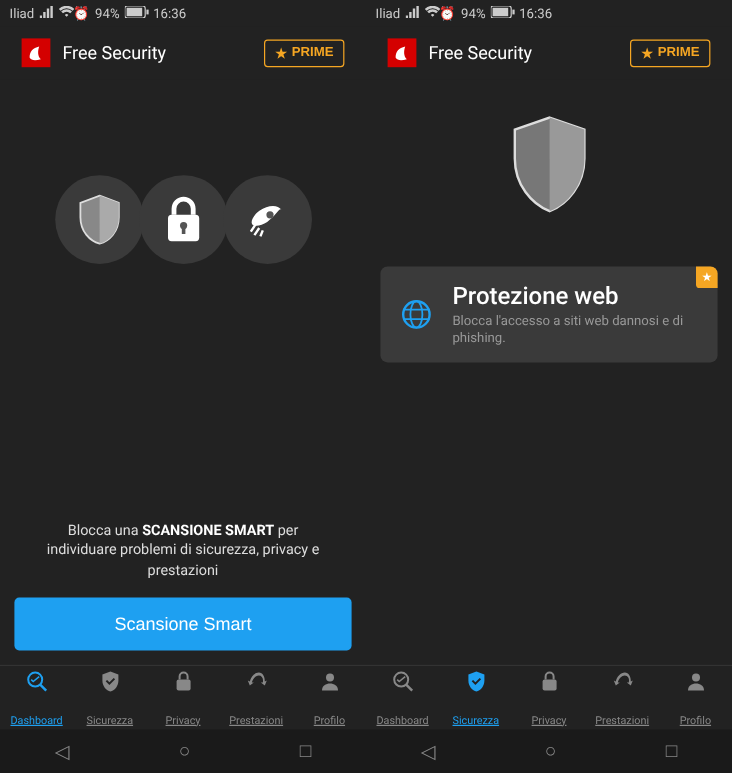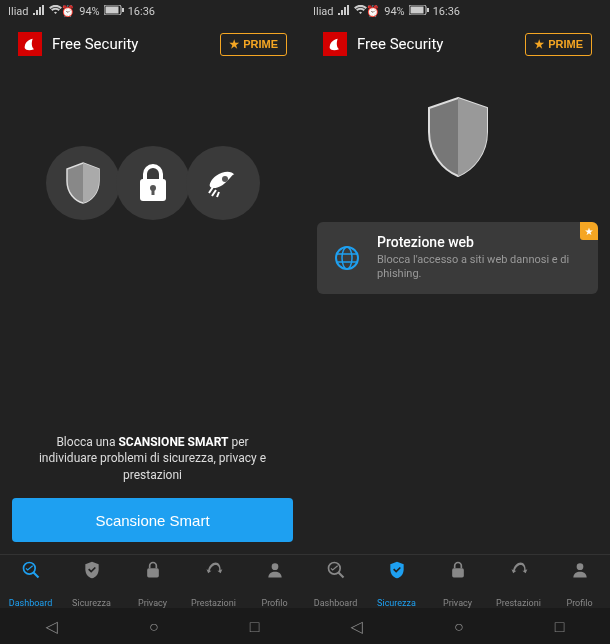--- a/index.html
+++ b/index.html
@@ -125,21 +125,21 @@
 }
 .card-icon {
   width: 32px;
   height: 32px;
   display: flex;
   align-items: center;
   justify-content: center;
   flex-shrink: 0;
 }
 .card-content { flex: 1; }
-.card-title { font-size: 14px; color: #fff; font-weight: 500; margin-bottom: 3px; }
+.card-title { font-size: 20px; color: #fff; font-weight: 500; margin-bottom: 3px; }
 .card-desc { font-size: 11px; color: #999; line-height: 1.3; }
 .card-chevron { color: #1ea0f1; font-size: 18px; }
 .card-star {
   position: absolute;
   top: 0;
   right: 0;
   width: 18px;
   height: 18px;
   background: #f5a623;
   border-radius: 0 6px 0 3px;
@@ -153,24 +153,25 @@
   height: 54px;
   display: flex;
   background: #222;
   border-top: 1px solid #333;
 }
 .nav-item {
   flex: 1;
   display: flex;
   flex-direction: column;
   align-items: center;
-  justify-content: flex-end;
+  justify-content: center;
   gap: 18px;
   color: #888;
   font-size: 9px;
+  text-decoration: underline;
 }
 .nav-item.active { color: #1ea0f1; }
 .nav-item svg { width: 20px; height: 20px; }
 .sys-nav {
   height: 36px;
   display: flex;
   justify-content: space-around;
   align-items: center;
   background: #1a1a1a;
 }

